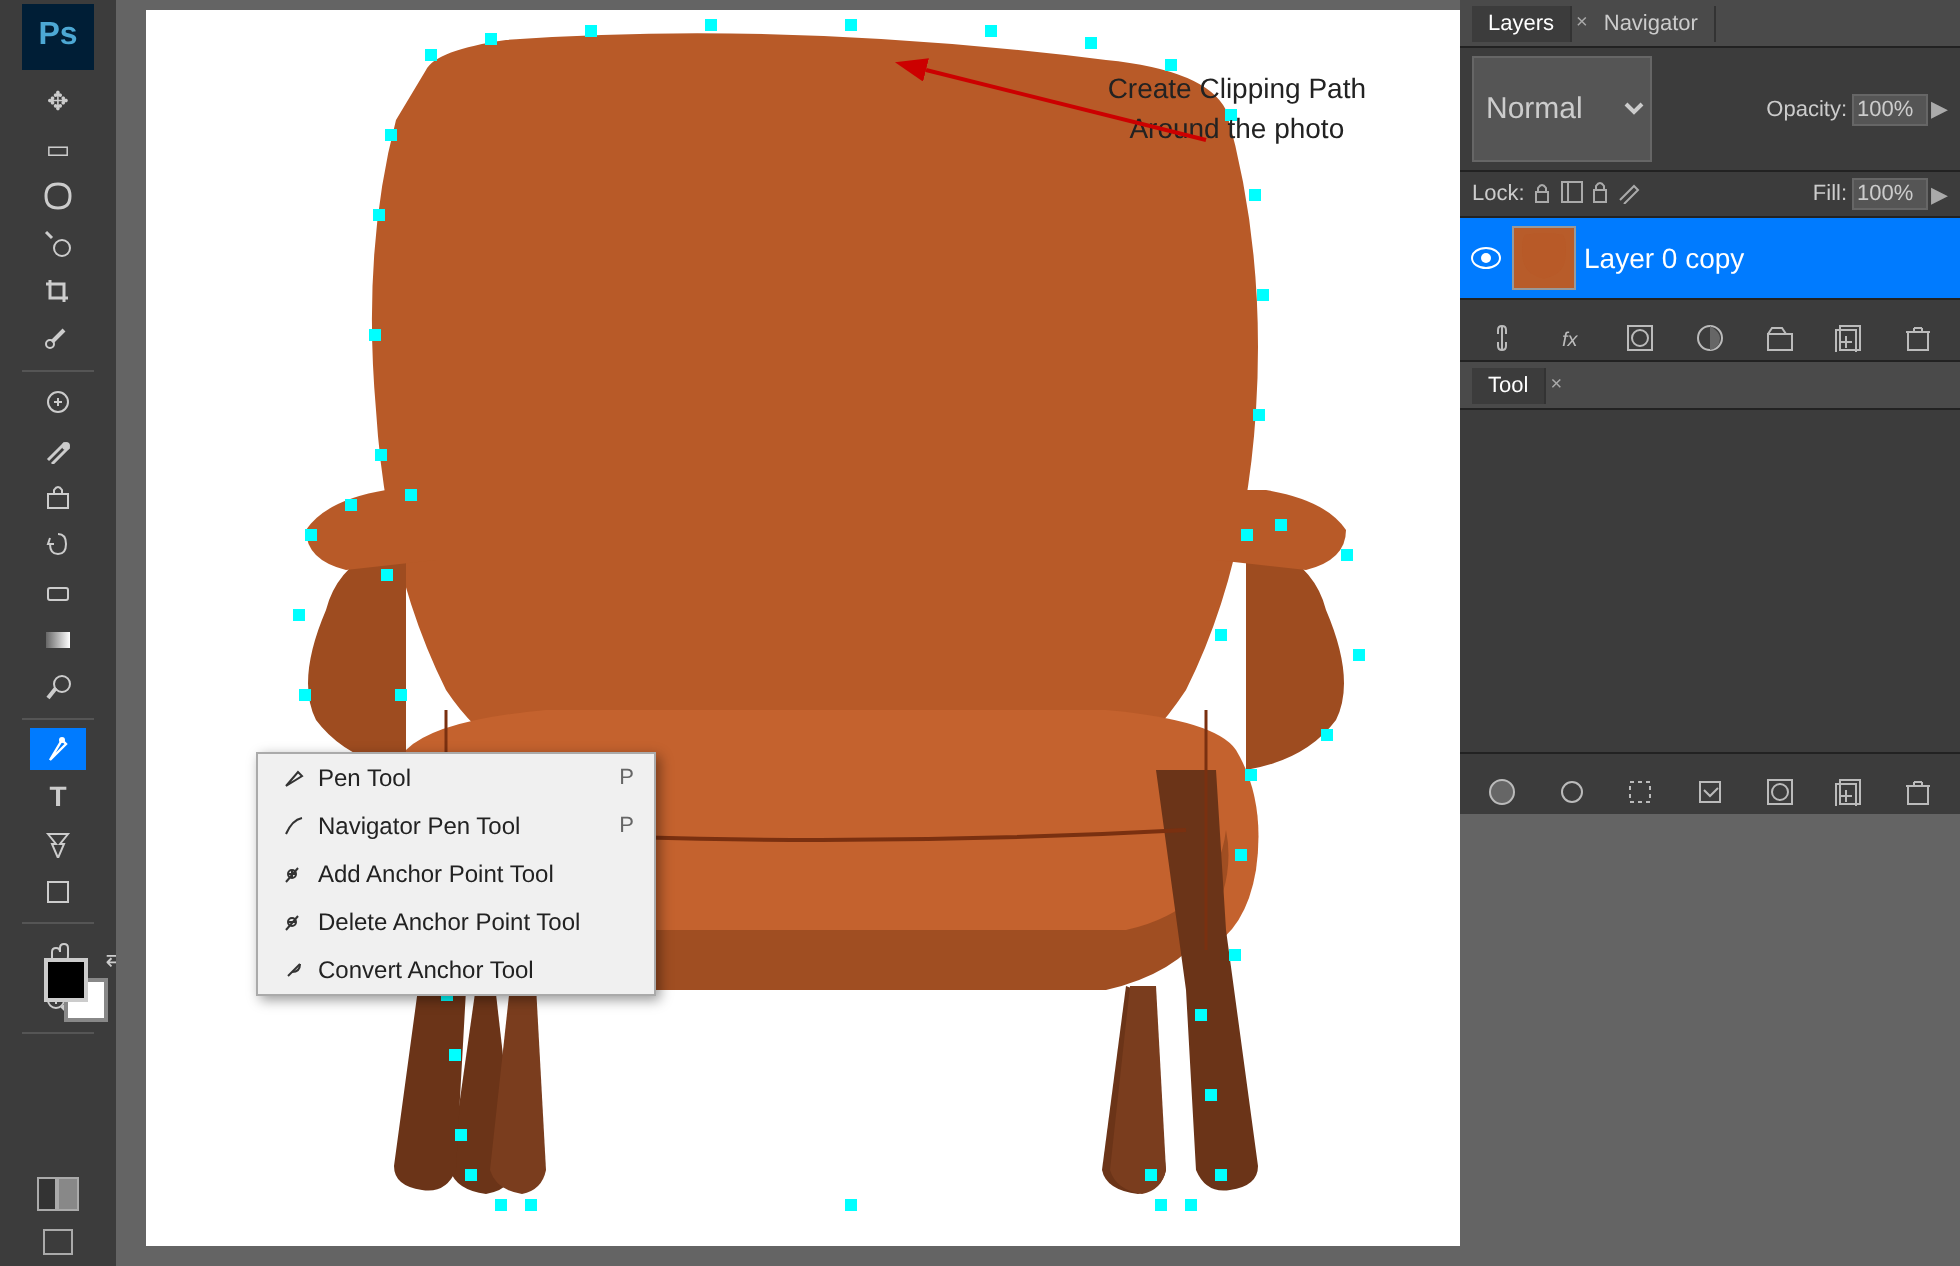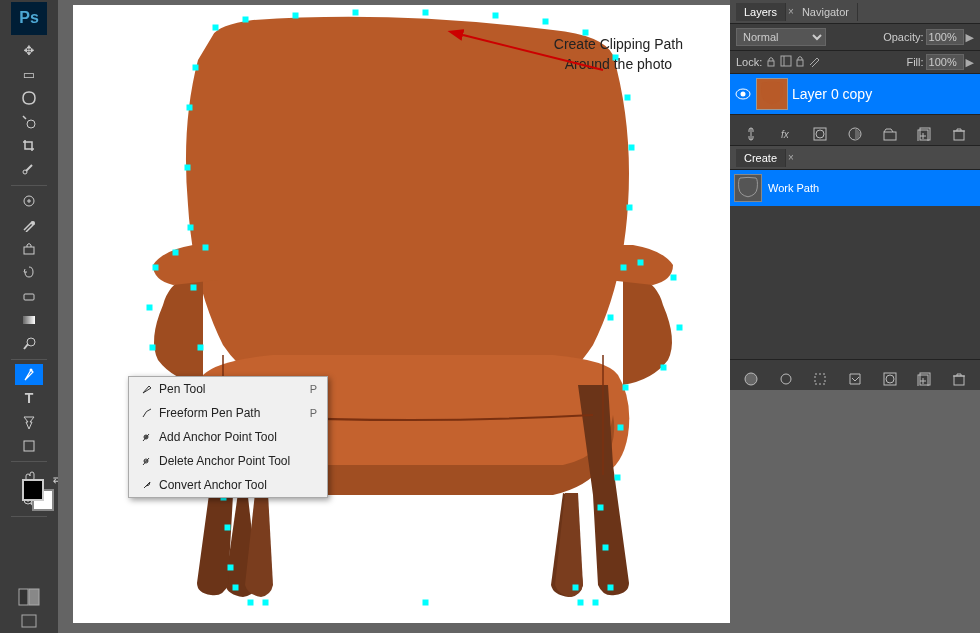--- a/index.html
+++ b/index.html
@@ -143,22 +143,22 @@
       align-items: center;
       gap: 4px;
       border-bottom: 1px solid #222;
       font-size: 11px;
       color: #ccc;
     }
     .blend-mode-select {
       background: #555;
       color: #ccc;
       border: 1px solid #666;
-      font-size: 11px;
-      padding: 1px 2px;
+      font-size: 15px;
+      padding: 16px 2px;
       width: 90px;
     }
     .opacity-control {
       display: flex; align-items: center; gap: 2px;
       margin-left: auto;
     }
     .opacity-val {
       background: #555; color: #ccc; border: 1px solid #666;
       width: 38px; font-size: 11px; padding: 1px 2px;
     }
@@ -544,21 +544,21 @@
           </span>
           <span class="shortcut">P</span>
         </div>
         <div class="context-menu-item">
           <span class="item-label">
             <span class="item-icon">
               <svg width="12" height="12">
                   <path d="M2 10 Q5 3 10 2" stroke="#333" fill="none" stroke-width="1"></path>
                 </svg>
             </span>
-            <span>Freeform Pen Path</span>
+            <span>Navigator Pen Tool</span>
           </span>
           <span class="shortcut">P</span>
         </div>
         <div class="context-menu-item">
           <span class="item-label">
             <span class="item-icon">
               <svg width="12" height="12">
                   <path d="M2 10 L8 3" stroke="#333" fill="none" stroke-width="1"></path>
                   <circle cx="5" cy="6" r="2" stroke="#333" fill="none"></circle>
                   <line x1="5" y1="4" x2="5" y2="8" stroke="#333"></line>
@@ -711,32 +711,24 @@
               <rect x="2" y="4" width="10" height="9" stroke="#bbb" fill="none"></rect>
               <line x1="1" y1="4" x2="13" y2="4" stroke="#bbb"></line>
               <path d="M5 2 L5 4 M9 2 L9 4 M5 2 L9 2" stroke="#bbb" fill="none"></path>
             </svg>
         </button>
       </div>
     </div>
 
     <div class="paths-panel">
       <div class="paths-panel-header panel-header">
-        <span class="panel-tab active">Create</span>
+        <span class="panel-tab active">Tool</span>
         <span class="panel-close">×</span>
       </div>
 
-      <div class="path-item">
-        <div class="path-thumb">
-          <svg width="24" height="24" viewBox="0 0 60 60">
-            <path d="M10 5 Q30 2 50 5 Q55 10 53 30 Q51 48 30 52 Q9 48 7 30 Q5 10 10 5Z" stroke="#aaa" fill="none" stroke-width="2"></path>
-          </svg>
-        </div>
-        <span class="path-name">Work Path</span>
-      </div>
 
       <div class="paths-spacer"></div>
 
       <div class="paths-actions">
         <button class="action-btn" title="Fill path with foreground color">
           <svg width="14" height="14">
               <circle cx="7" cy="7" r="6" fill="#666" stroke="#bbb"></circle>
             </svg>
         </button>
         <button class="action-btn" title="Stroke path with brush">

